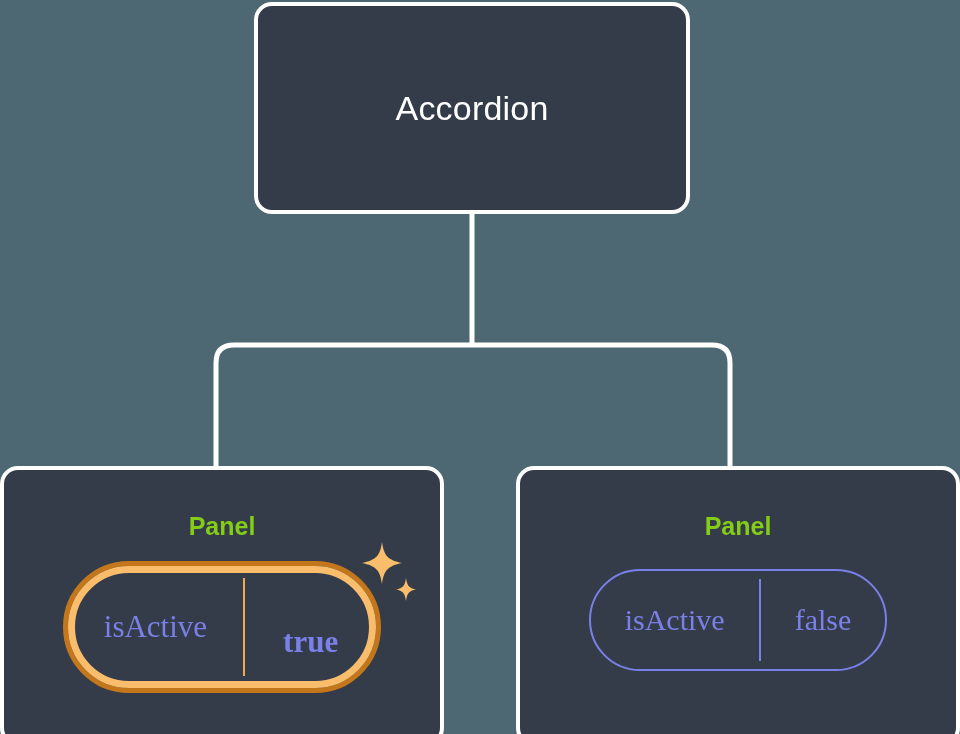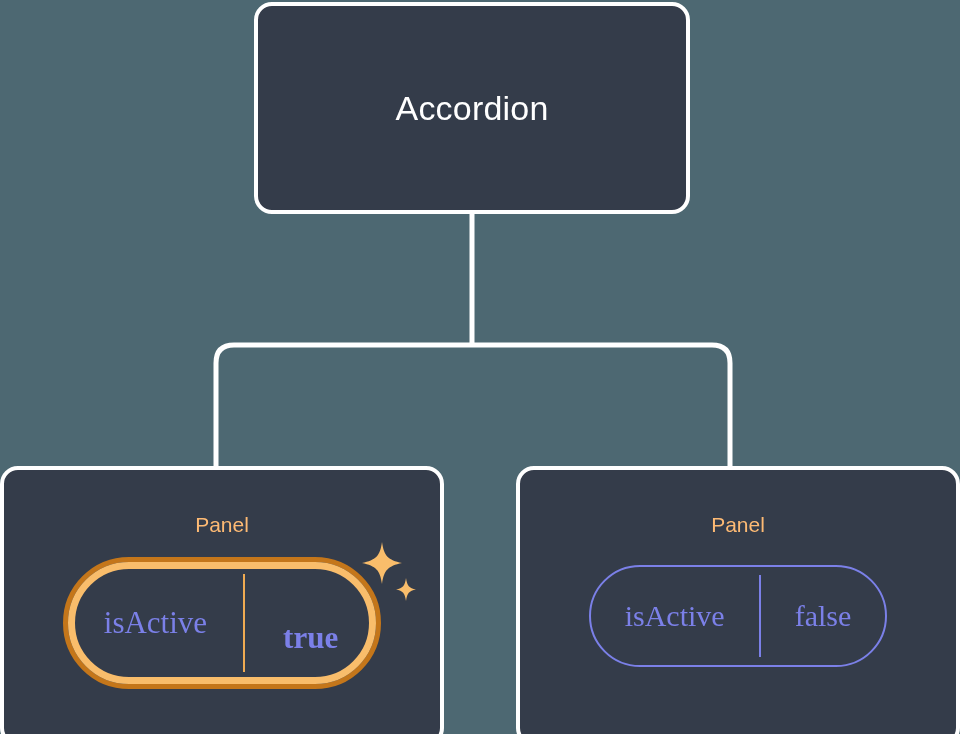--- a/index.html
+++ b/index.html
@@ -59,23 +59,23 @@
     top: 466px;
     width: 444px;
     height: 280px;
     justify-content: flex-start;
     padding-top: 44px;
   }
   .node-panel-left  { left: 0px; }
   .node-panel-right { left: 516px; }
 
   .node-title-panel {
-    color: #fdba74;
-    font-size: 21px;
-    font-weight: 400;
+    color: #84cc16;
+    font-size: 25px;
+    font-weight: 700;
     line-height: 1;
     margin-bottom: 0;
   }
   .node-panel-left  .node-title-panel { margin-bottom: 22px; }
   .node-panel-right .node-title-panel { margin-bottom: 30px; }
 
   
   .pill {
     position: relative;
     box-sizing: border-box;

